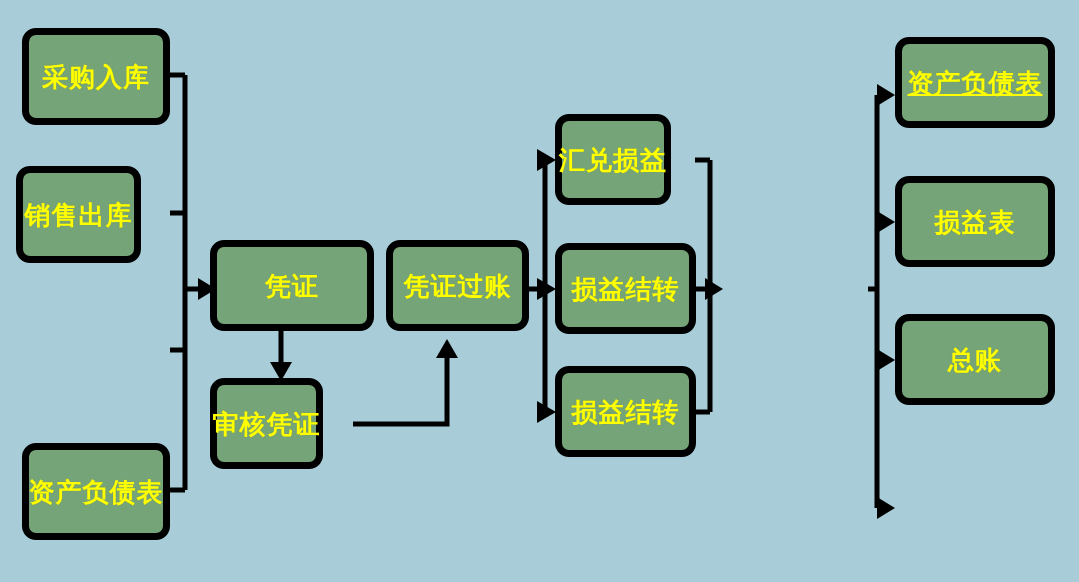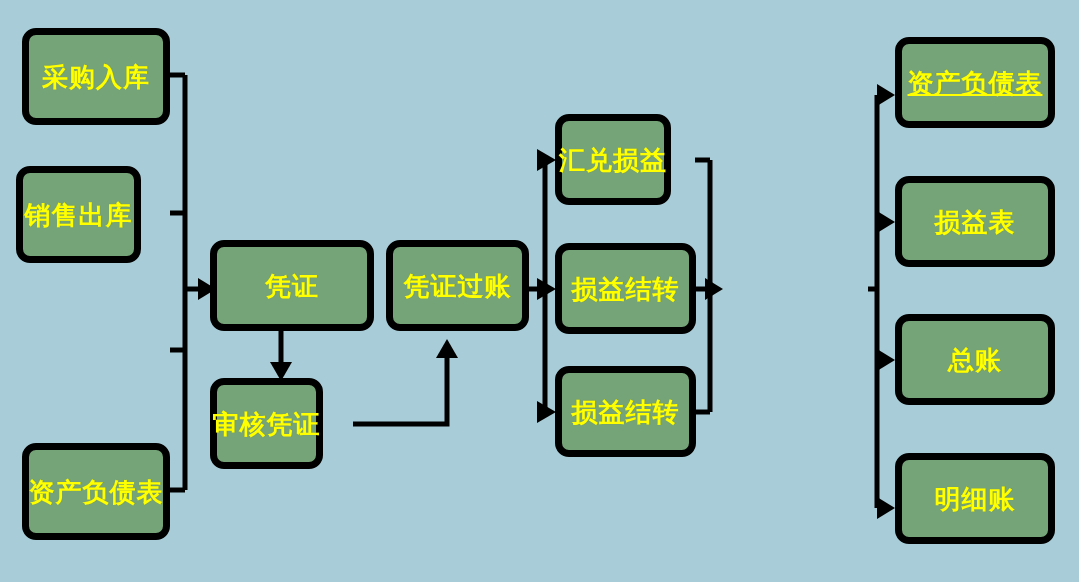--- a/index.html
+++ b/index.html
@@ -105,15 +105,14 @@
   <div class="node" style="left:386px; top:240px; width:143px; height:91px;text-align:right;">凭证过账</div>
 
   <div class="node" style="left:555px; top:114px; width:116px; height:91px;">汇兑损益</div>
   <div class="node" style="left:555px; top:243px; width:141px; height:91px;">损益结转</div>
   <div class="node" style="left:555px; top:366px; width:141px; height:91px;">损益结转</div>
 
 
   <div class="node" style="left:895px; top:37px; width:160px; height:91px;text-decoration:underline;">资产负债表</div>
   <div class="node" style="left:895px; top:176px; width:160px; height:91px;text-align:center;">损益表</div>
   <div class="node" style="left:895px; top:314px; width:160px; height:91px;">总账</div>
-  <div class="node" style="left:895px; top:453px; width:160px; height:91px;">明细账</div>
 
 </div>
 
 </body></html>

